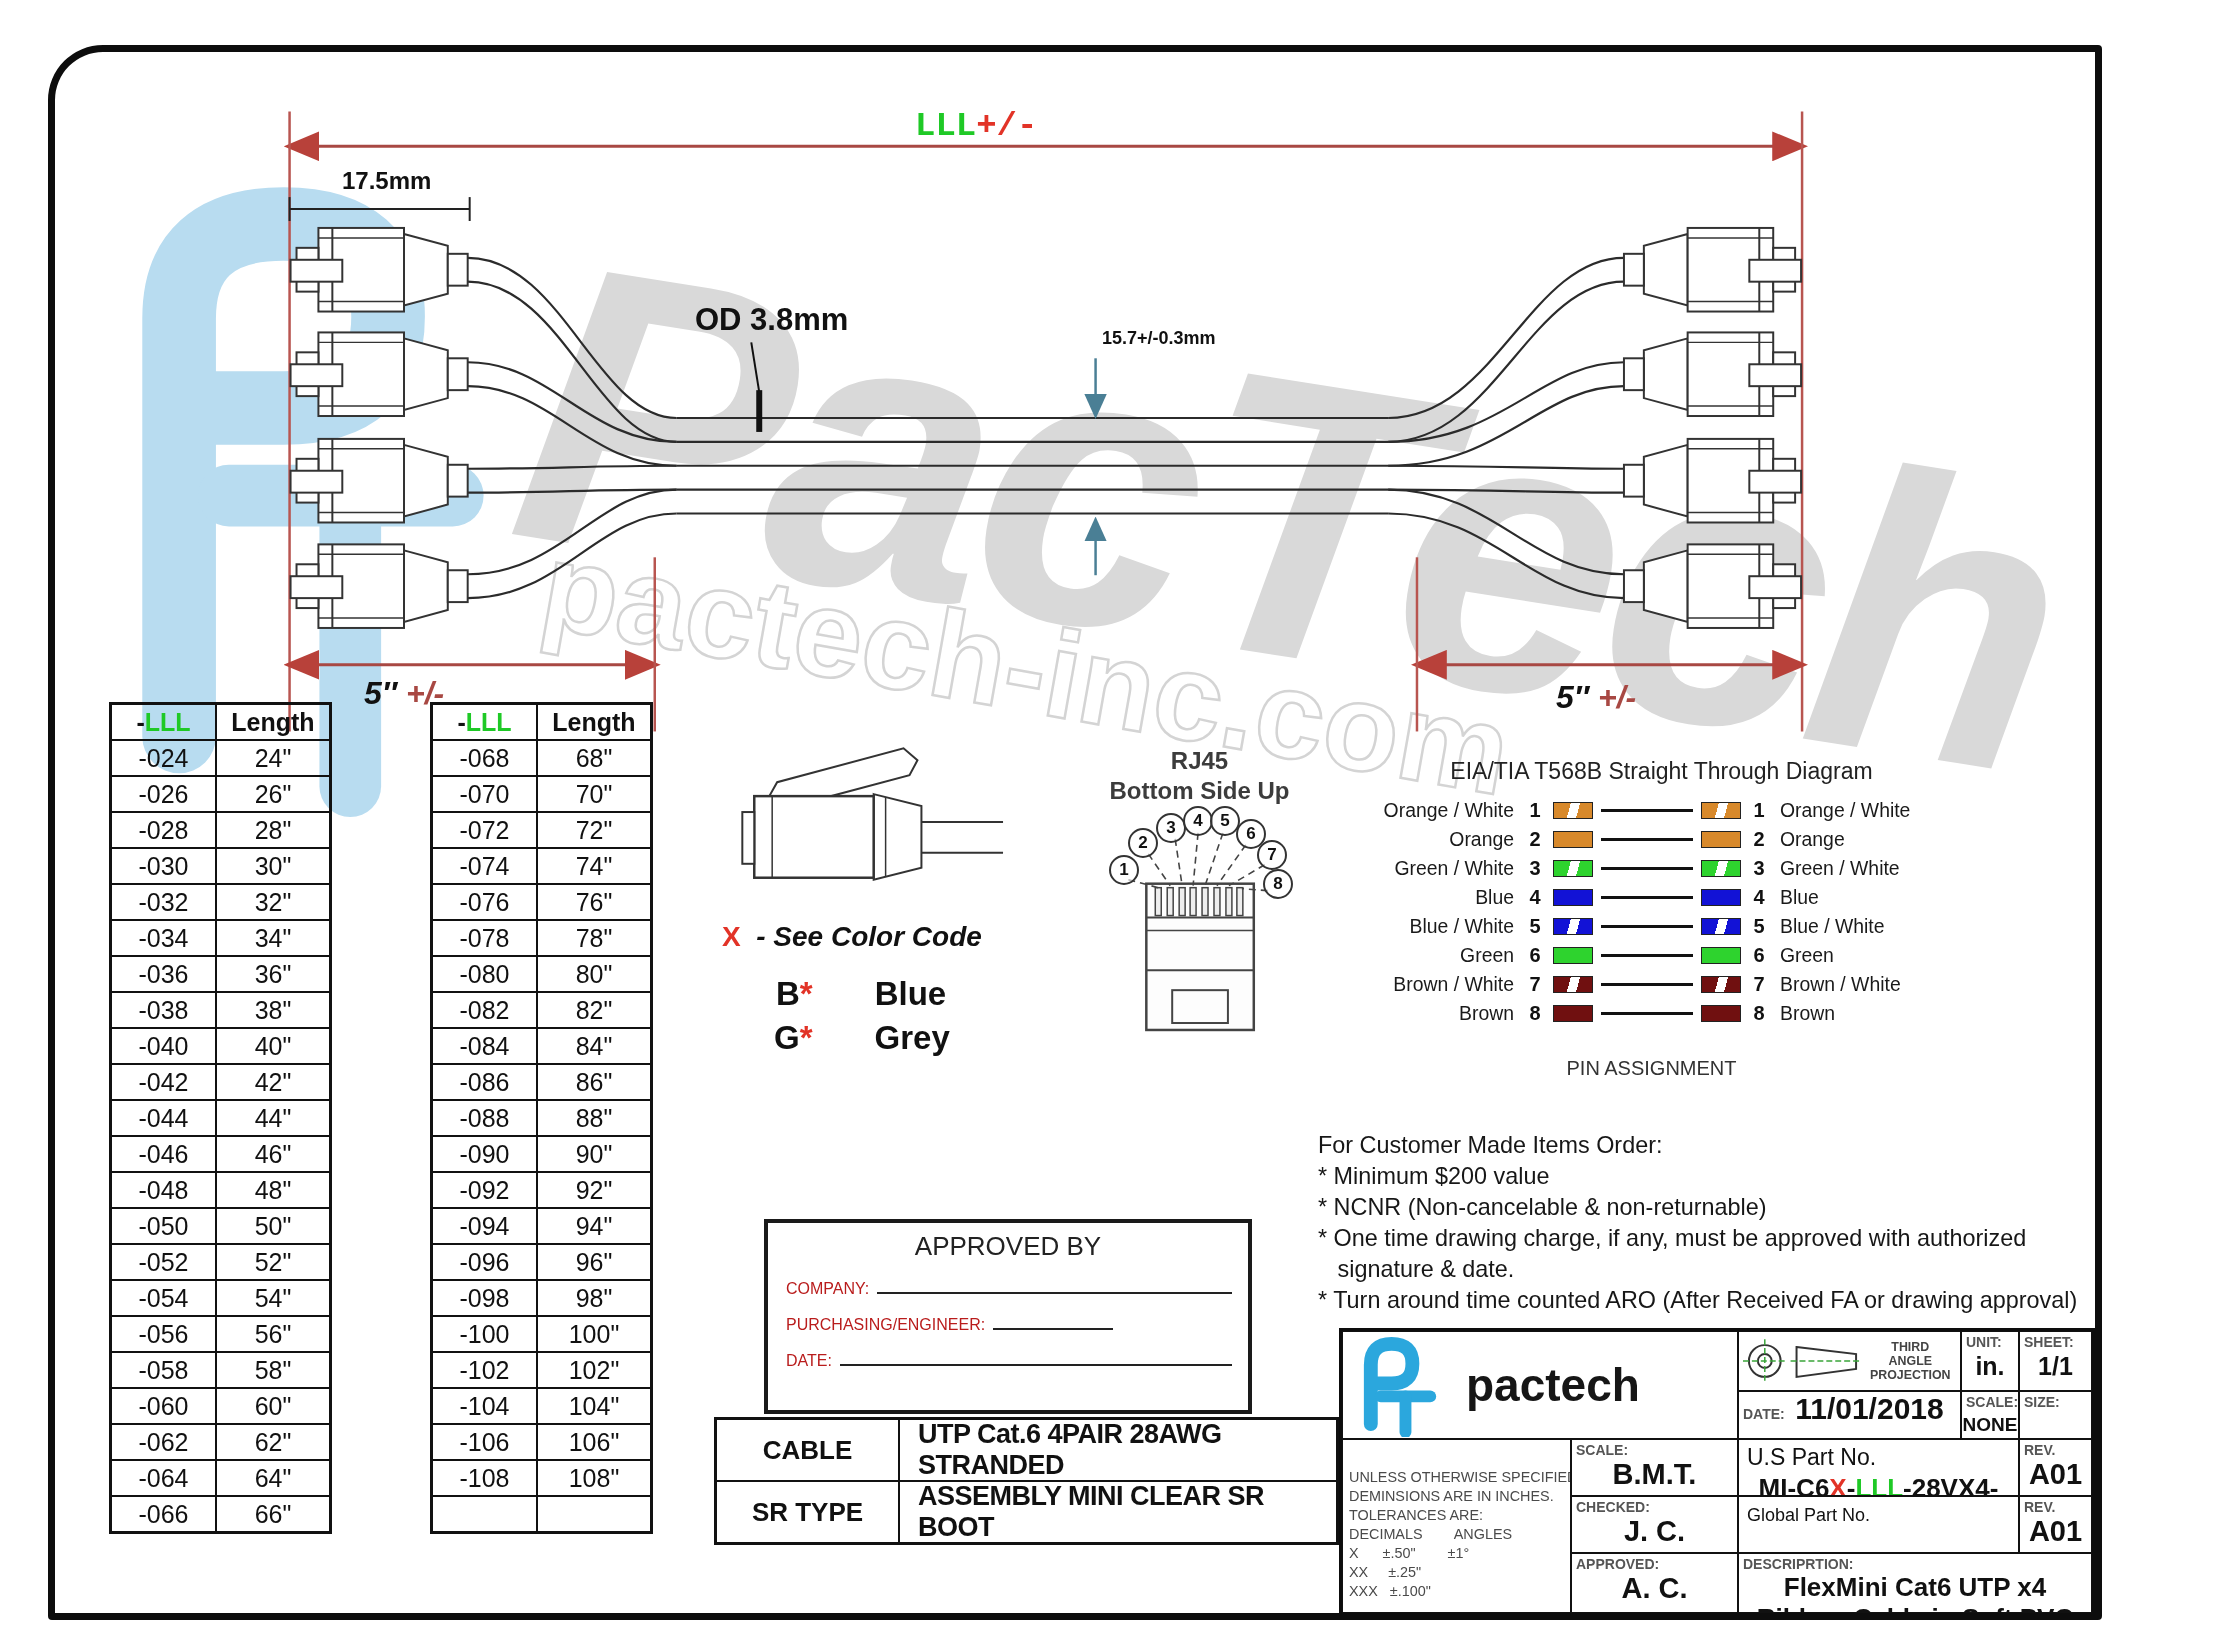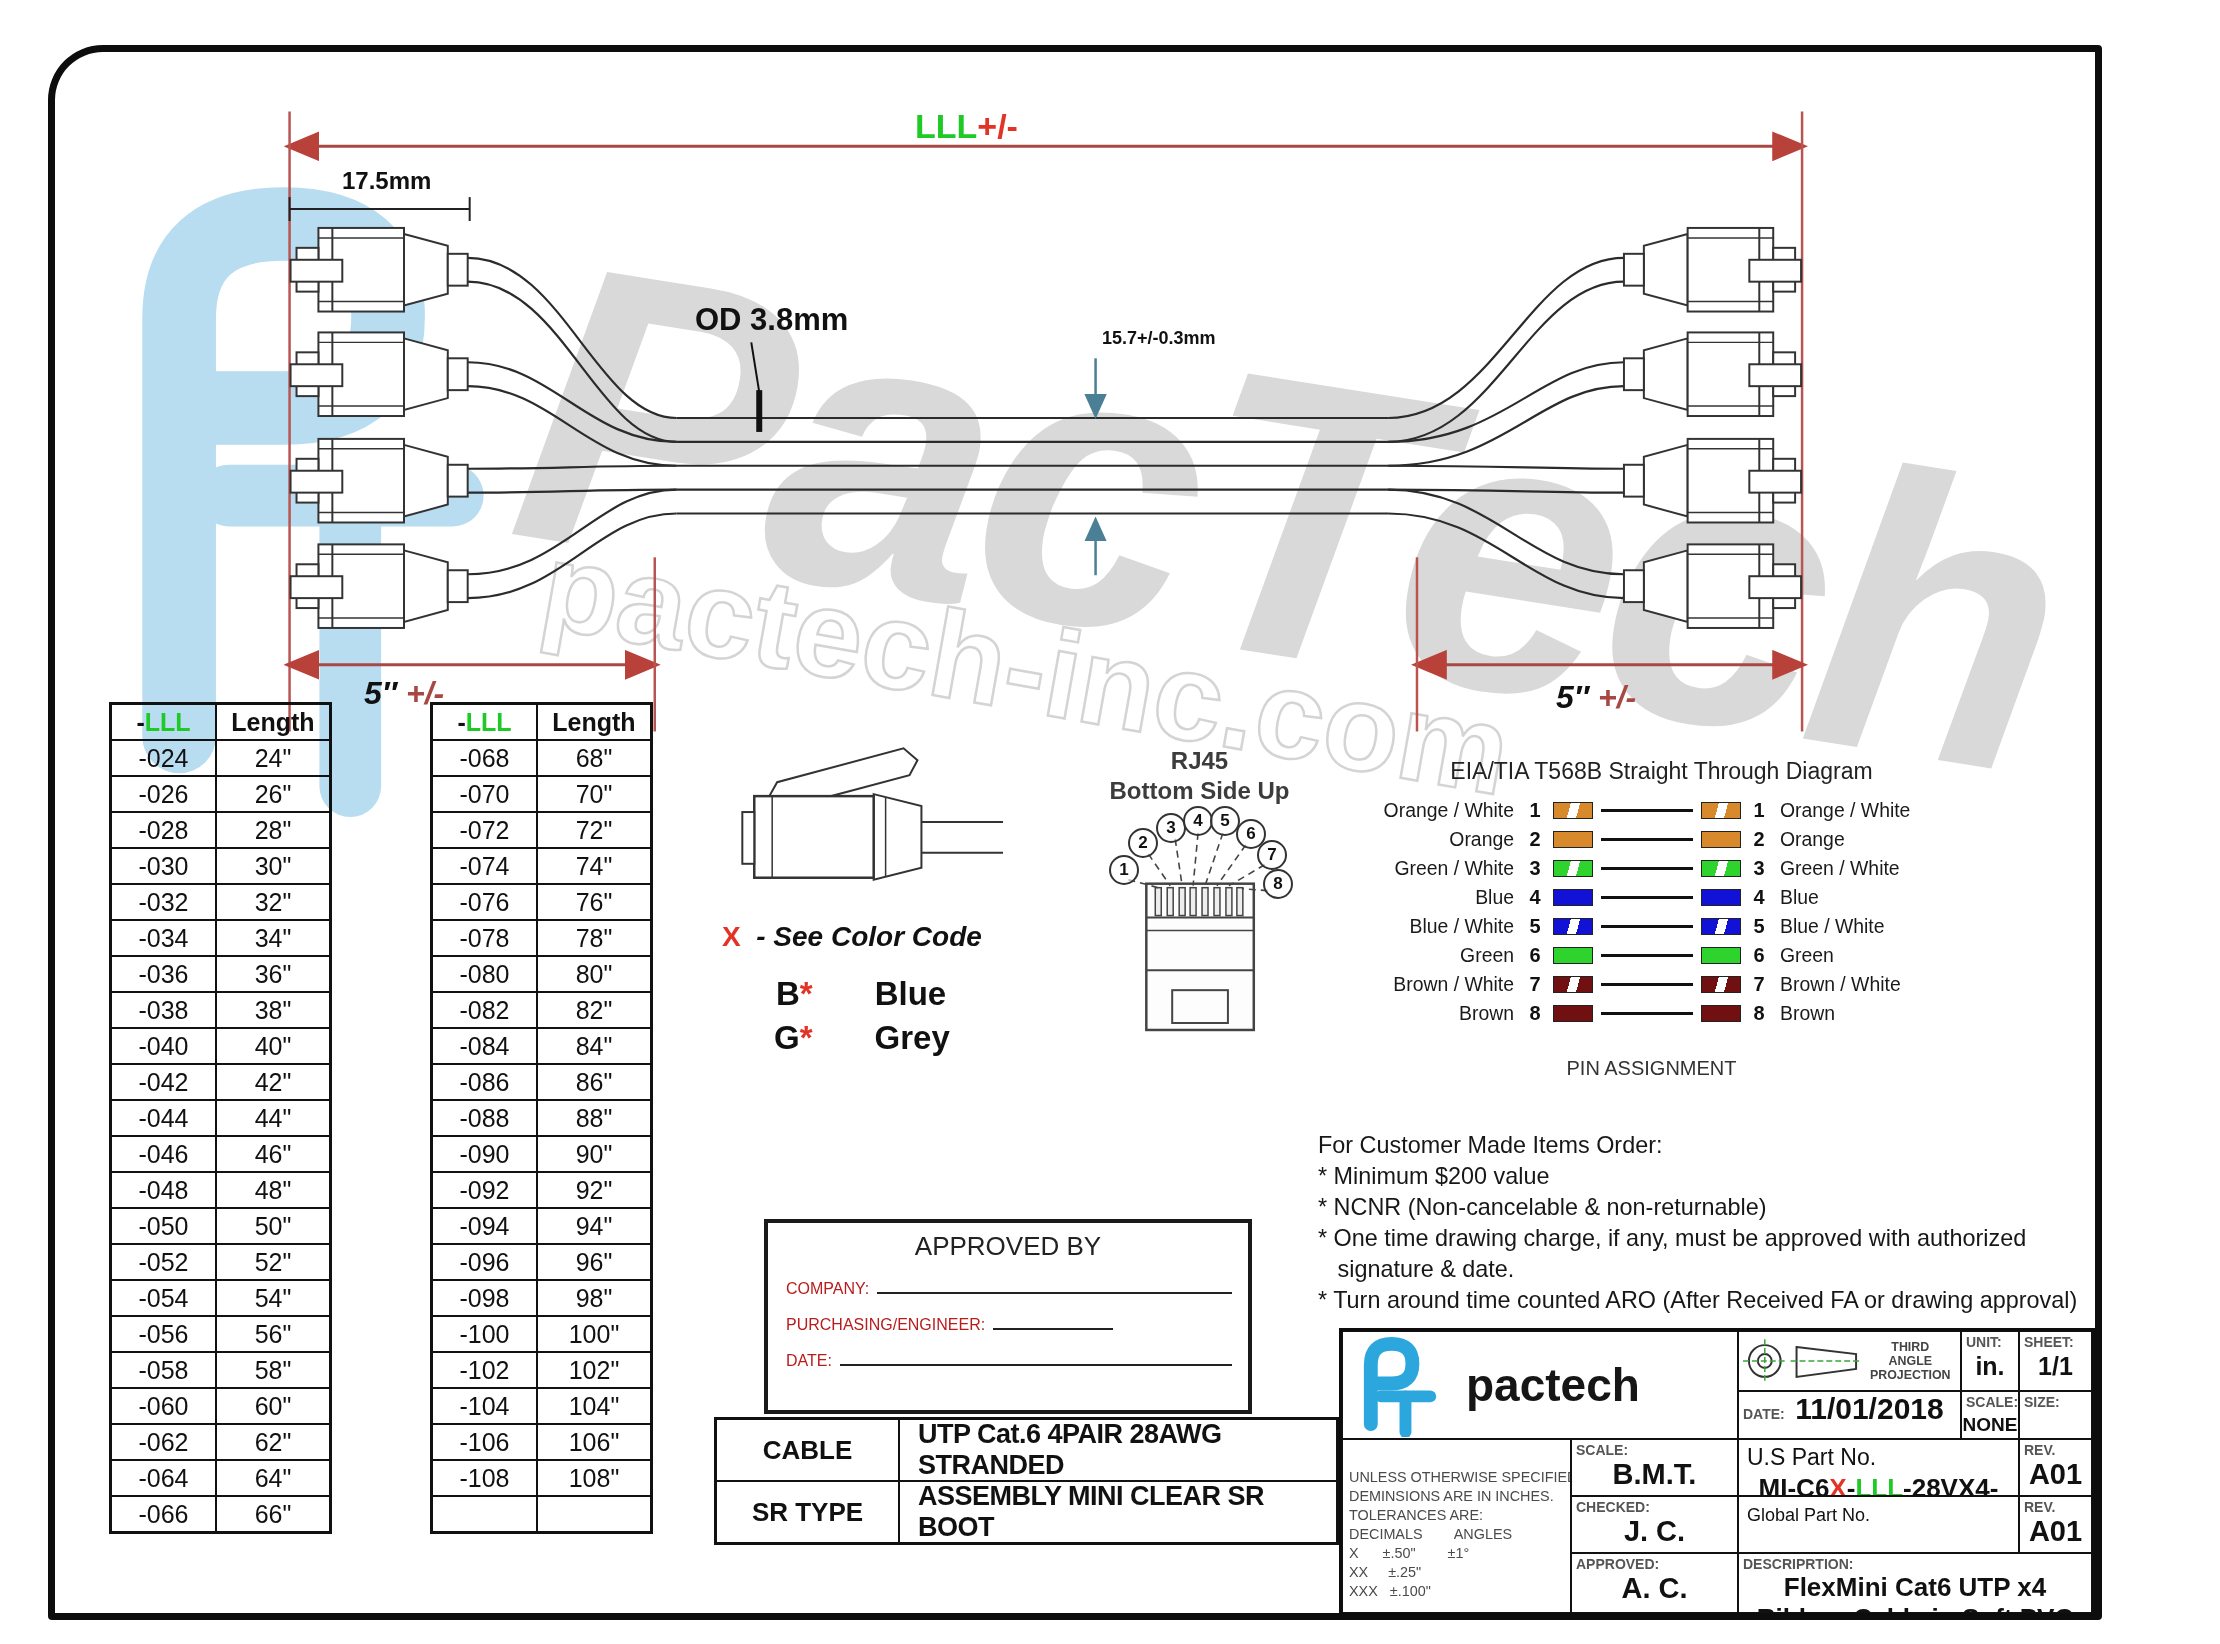--- a/index.html
+++ b/index.html
@@ -13,21 +13,21 @@
   #wm-brand{left:517px;top:289px;font-size:398px;font-weight:bold;font-style:italic;
             color:#d9d9d9;letter-spacing:-12px;transform:rotate(9deg);z-index:0;white-space:nowrap;}
   #wm-url{left:537px;top:597px;font-size:124px;font-weight:bold;color:transparent;
           -webkit-text-stroke:2.5px #d4d4d4;transform:rotate(10deg);z-index:0;white-space:nowrap;}
   svg{position:absolute;left:0;top:0;z-index:1;}
   .txt{position:absolute;z-index:2;}
   
   .green{color:#1fc926;}
   .red{color:#e23327;}
   .dimred{color:#a84843;}
-  #lbl-lll{left:915px;top:107px;font-size:34px;font-weight:bold;}
+  #lbl-lll{left:915px;top:107px;font-size:34px;font-weight:bold;font-family:Liberation Mono, monospace;}
   #lbl-175{left:342px;top:167px;font-size:24px;font-weight:bold;}
   #lbl-od{left:695px;top:302px;font-size:31px;font-weight:bold;}
   #lbl-157{left:1102px;top:328px;font-size:18px;font-weight:bold;}
   .lbl-five{font-size:32px;font-weight:bold;font-style:italic;}
   #lbl-five-l{left:364px;top:675px;}
   #lbl-five-r{left:1556px;top:679px;}
   
   .lt{position:absolute;top:702px;width:217px;border:3px solid #111;z-index:2;}
   #len-table-1{left:109px;}
   #len-table-2{left:430px;}

